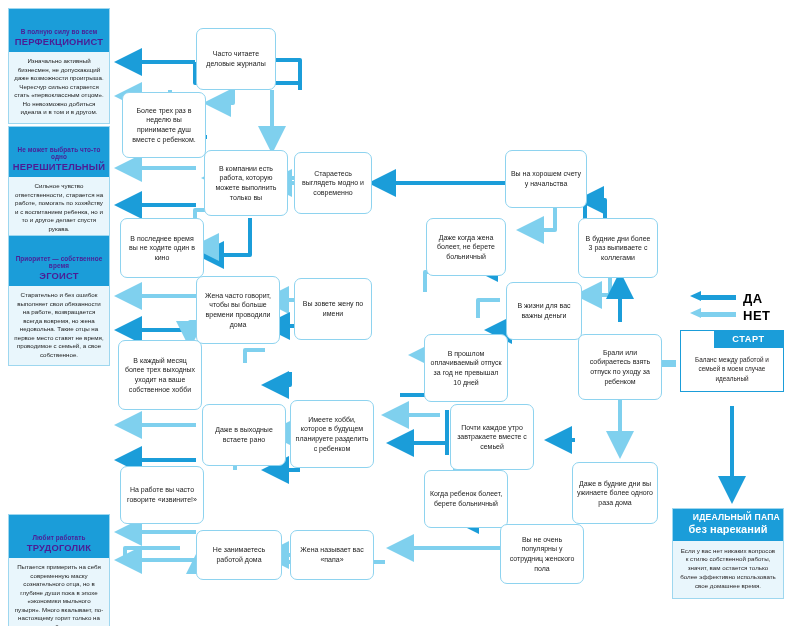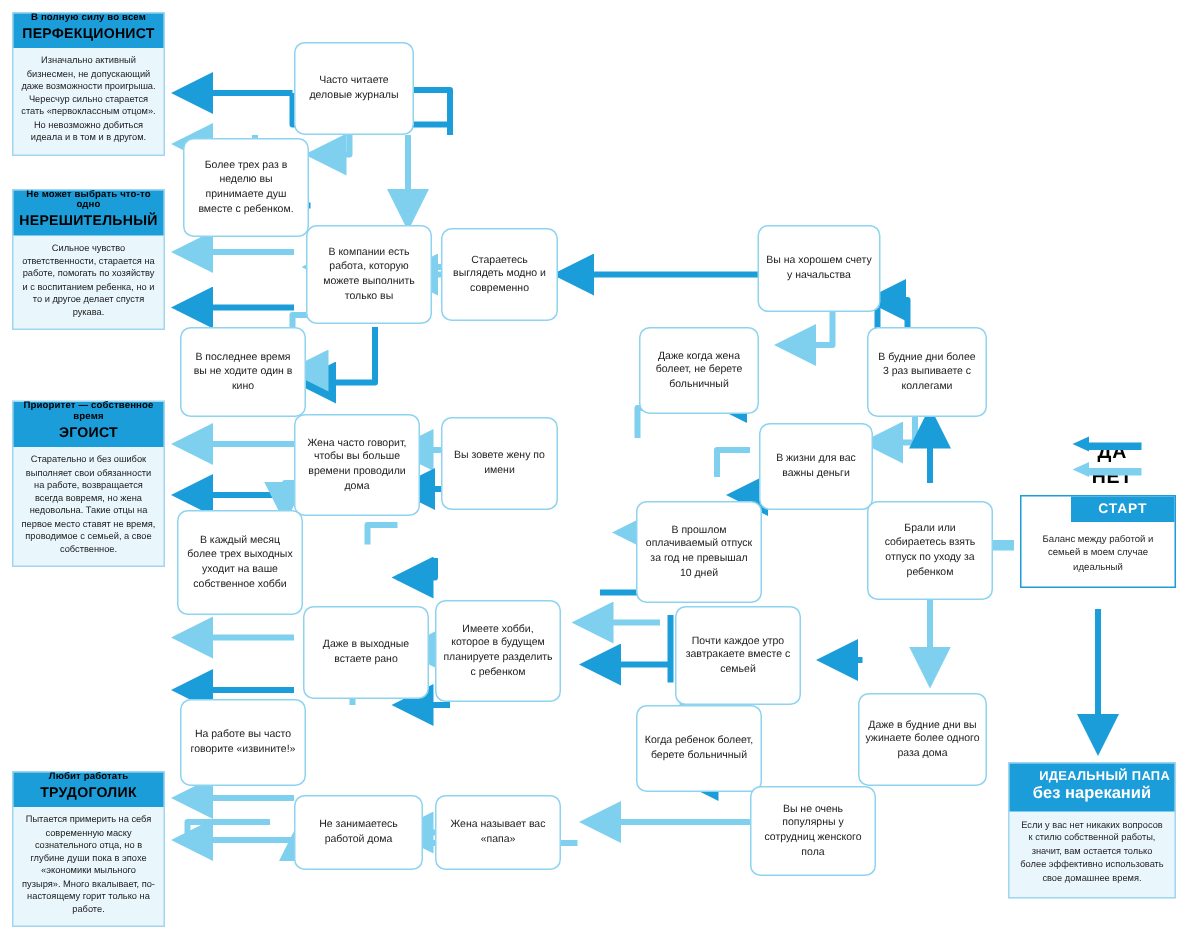--- a/index.html
+++ b/index.html
@@ -14,42 +14,42 @@
   #wires{position:absolute;left:0;top:0;width:790px;height:626px;}
 
   
   .profile{
     position:absolute;left:8px;width:102px;
     border:1px solid #9ed7ef;
     background:#e9f6fc;
     box-sizing:border-box;
   }
   .profile .phead{
-    background:#1b9dd9;color:#000000;text-align:center;
-    padding:0 3px 5px 3px;line-height:1.08;
+    background:#1b9dd9;color:#4c1d95;text-align:center;
+    padding:20px 3px 5px 3px;line-height:1.08;
   }
   .profile .psub{font-size:6.4px;font-weight:bold;letter-spacing:.1px;}
   .profile .ptitle{font-size:9.4px;font-weight:bold;letter-spacing:.2px;margin-top:1px;}
   .profile .pbody{
     padding:5px 5px 6px 5px;font-size:6.2px;line-height:1.38;
     text-align:center;color:#1b1b1b;
   }
 
   
   .qbox{
     position:absolute;box-sizing:border-box;
     border:1.2px solid #8ed3ef;border-radius:7px;background:#ffffff;
     display:flex;align-items:center;justify-content:center;
     text-align:center;font-size:7px;line-height:1.36;
     color:#1b1b1b;padding:3px 4px;
   }
 
   
   #legend{position:absolute;left:690px;top:291px;width:96px;}
-  .lg-row{display:flex;align-items:center;height:17px;flex-direction:column;}
+  .lg-row{display:flex;height:17px;}
   .lg-arrow{position:relative;width:46px;height:11px;}
   .lg-arrow .shaft{position:absolute;left:10px;top:3.5px;width:36px;height:5px;}
   .lg-arrow .head{
     position:absolute;left:0;top:0;width:0;height:0;
     border-top:5.5px solid transparent;border-bottom:5.5px solid transparent;
     border-right:11px solid currentColor;
   }
   .lg-yes{color:#1b9dd9;}
   .lg-no{color:#7fd0ee;}
   .lg-arrow .shaft{background:currentColor;}
@@ -182,21 +182,21 @@
   </div>
 
   <div class="profile" style="top:126px;">
     <div class="phead">
       <div class="psub">Не может выбрать что-то одно</div>
       <div class="ptitle">НЕРЕШИТЕЛЬНЫЙ</div>
     </div>
     <div class="pbody">Сильное чувство ответственности, старается на работе, помогать по хозяйству и с воспитанием ребенка, но и то и другое делает спустя рукава.</div>
   </div>
 
-  <div class="profile" style="top:235px;margin-top:32px;">
+  <div class="profile" style="top:235px;">
     <div class="phead">
       <div class="psub">Приоритет — собственное время</div>
       <div class="ptitle">ЭГОИСТ</div>
     </div>
     <div class="pbody">Старательно и без ошибок выполняет свои обязанности на работе, возвращается всегда вовремя, но жена недовольна. Такие отцы на первое место ставят не время, проводимое с семьей, а свое собственное.</div>
   </div>
 
 
   <div class="profile" style="top:514px;">
     <div class="phead">

